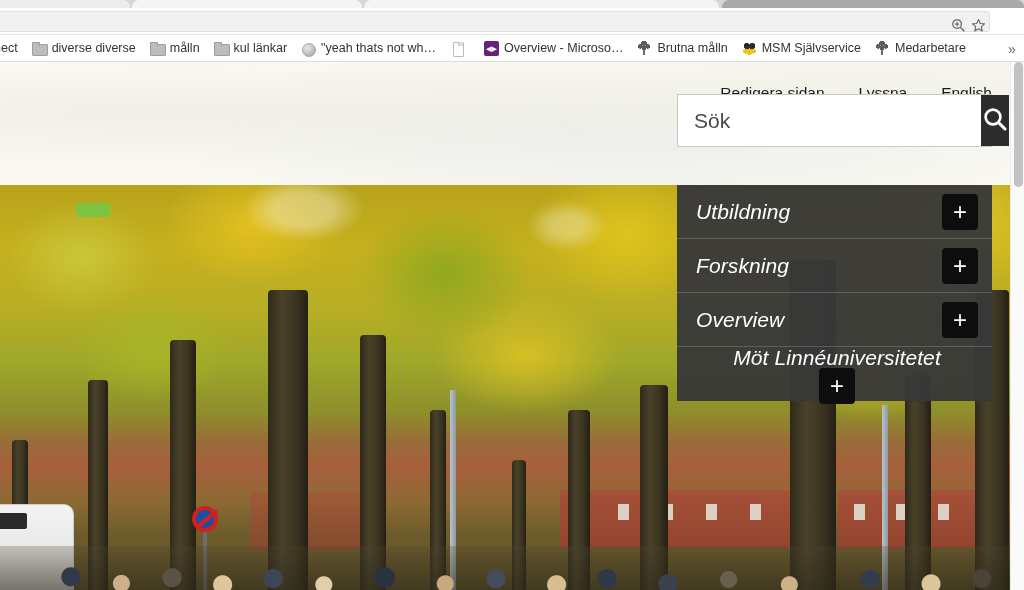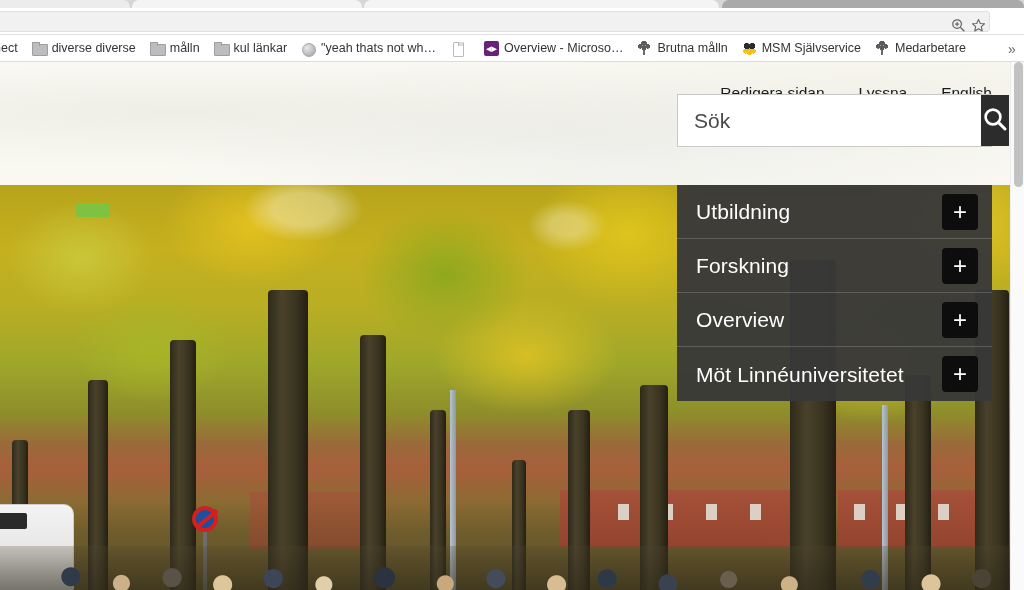--- a/index.html
+++ b/index.html
@@ -286,24 +286,24 @@
   
   .menu {
     position: absolute; left: 677px; top: 123px; width: 315px;
     background: rgba(56,56,56,0.96);
   }
   .menu-item {
     position: relative; height: 54px; display: flex; align-items: center;
     padding: 0 14px 0 19px; cursor: pointer;
     border-bottom: 1px solid rgba(255,255,255,0.18);
   }
-  .menu-item:last-child { border-bottom: none; }
+  .menu-item:last-child { border-bottom: none; flex-direction: column; }
   .menu-label {
     flex: 1; color: #fff; font-size: 21px; line-height: 1;
-    letter-spacing: 0.1px; white-space: nowrap;
+    letter-spacing: 0.1px; white-space: nowrap; font-style: italic;
   }
   .menu-plus {
     width: 36px; height: 36px; background: #0d0d0d; border-radius: 4px;
     display: flex; align-items: center; justify-content: center;
     color: #fff; font-size: 24px; line-height: 1; font-weight: 300;
     flex: 0 0 36px; border: none; cursor: pointer;
     font-family: "Liberation Sans", sans-serif;
   }
 
   

